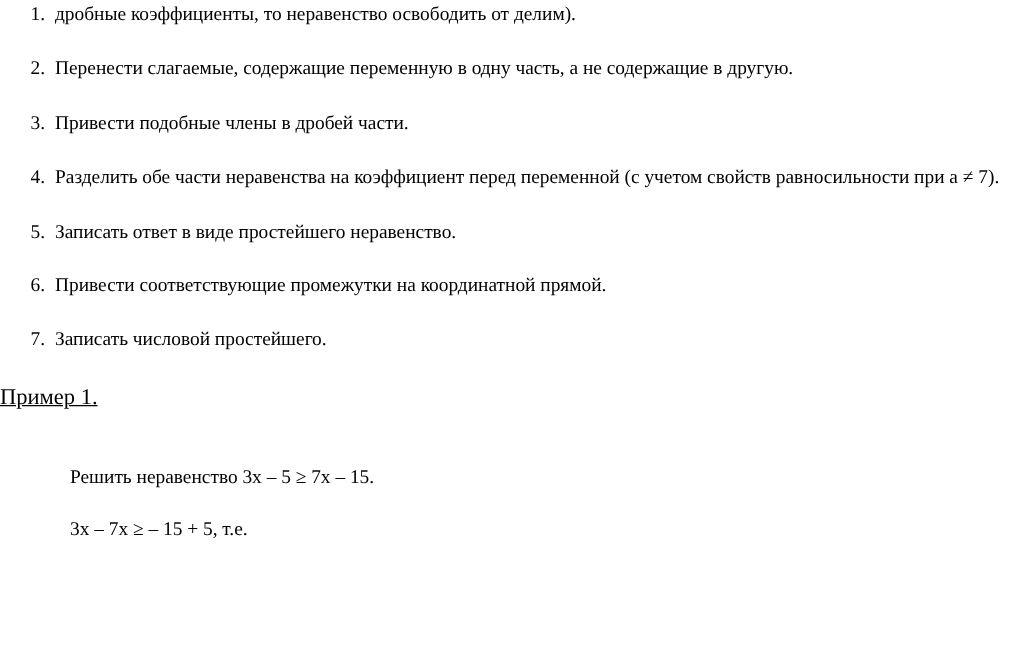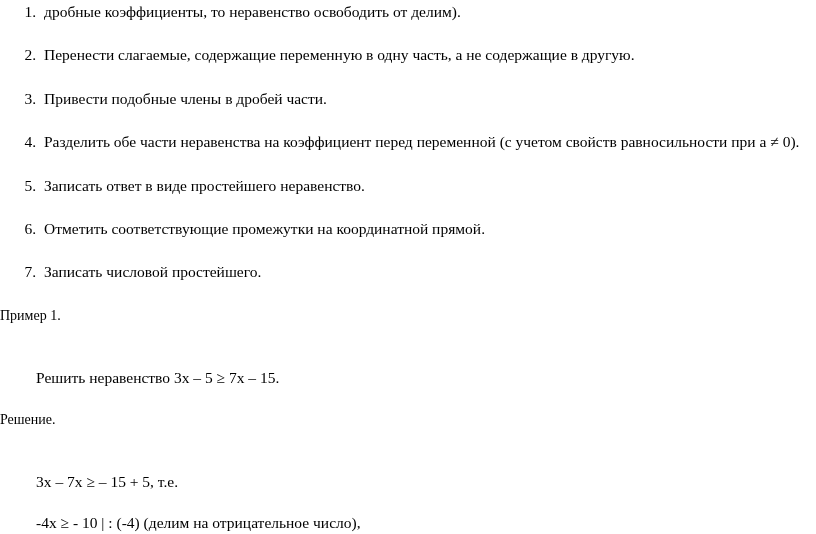--- a/index.html
+++ b/index.html
@@ -40,35 +40,36 @@
     padding-right: 8px;
     box-sizing: border-box;
   }
   .list-item .txt {
     flex: 1;
   }
   .first-item {
     margin-top: 2px;
   }
   .heading {
-    font-size: 14px;
+    font-size: 18px;
     line-height: 1.25;
+    text-decoration: underline;
     margin: 0 0 22px 0;
     display: inline-block;
   }
   .heading-wrap {
     margin: 0 0 22px 0;
   }
   .para {
     font-size: 15.5px;
     line-height: 1.25;
     margin: 0 0 22px 0;
   }
   .indent {
-    padding-left: 36px;
+    padding-left: 56px;
   }
 </style>
 </head>
 <body>
 
 <div class="page">
 
   <ol class="list">
     <li class="list-item first-item">
       <span class="num">1.</span>
@@ -77,42 +78,38 @@
     <li class="list-item">
       <span class="num">2.</span>
       <span class="txt">Перенести слагаемые, содержащие переменную в одну часть, а не содержащие в другую.</span>
     </li>
     <li class="list-item">
       <span class="num">3.</span>
       <span class="txt">Привести подобные члены в дробей части.</span>
     </li>
     <li class="list-item">
       <span class="num">4.</span>
-      <span class="txt">Разделить обе части неравенства на коэффициент перед переменной (с учетом свойств равносильности при a ≠ 0).</span>
+      <span class="txt">Разделить обе части неравенства на коэффициент перед переменной (с учетом свойств равносильности при a ≠ 7).</span>
     </li>
     <li class="list-item">
       <span class="num">5.</span>
       <span class="txt">Записать ответ в виде простейшего неравенство.</span>
     </li>
     <li class="list-item">
       <span class="num">6.</span>
-      <span class="txt">Отметить соответствующие промежутки на координатной прямой.</span>
+      <span class="txt">Привести соответствующие промежутки на координатной прямой.</span>
     </li>
     <li class="list-item">
       <span class="num">7.</span>
       <span class="txt">Записать числовой простейшего.</span>
     </li>
   </ol>
 
   <div class="heading-wrap">
     <span class="heading">Пример 1.</span>
   </div>
 
   <p class="para indent">Решить неравенство 3х – 5 ≥ 7х – 15.</p>
 
-  <div class="heading-wrap">
-    <span class="heading">Решение.</span>
-  </div>
 
   <p class="para indent">3х – 7х ≥ – 15 + 5, т.е.</p>
-  <p class="para indent">-4х ≥ - 10 | : (-4) (делим на отрицательное число),</p>
 
 </div>
 
 </body></html>

